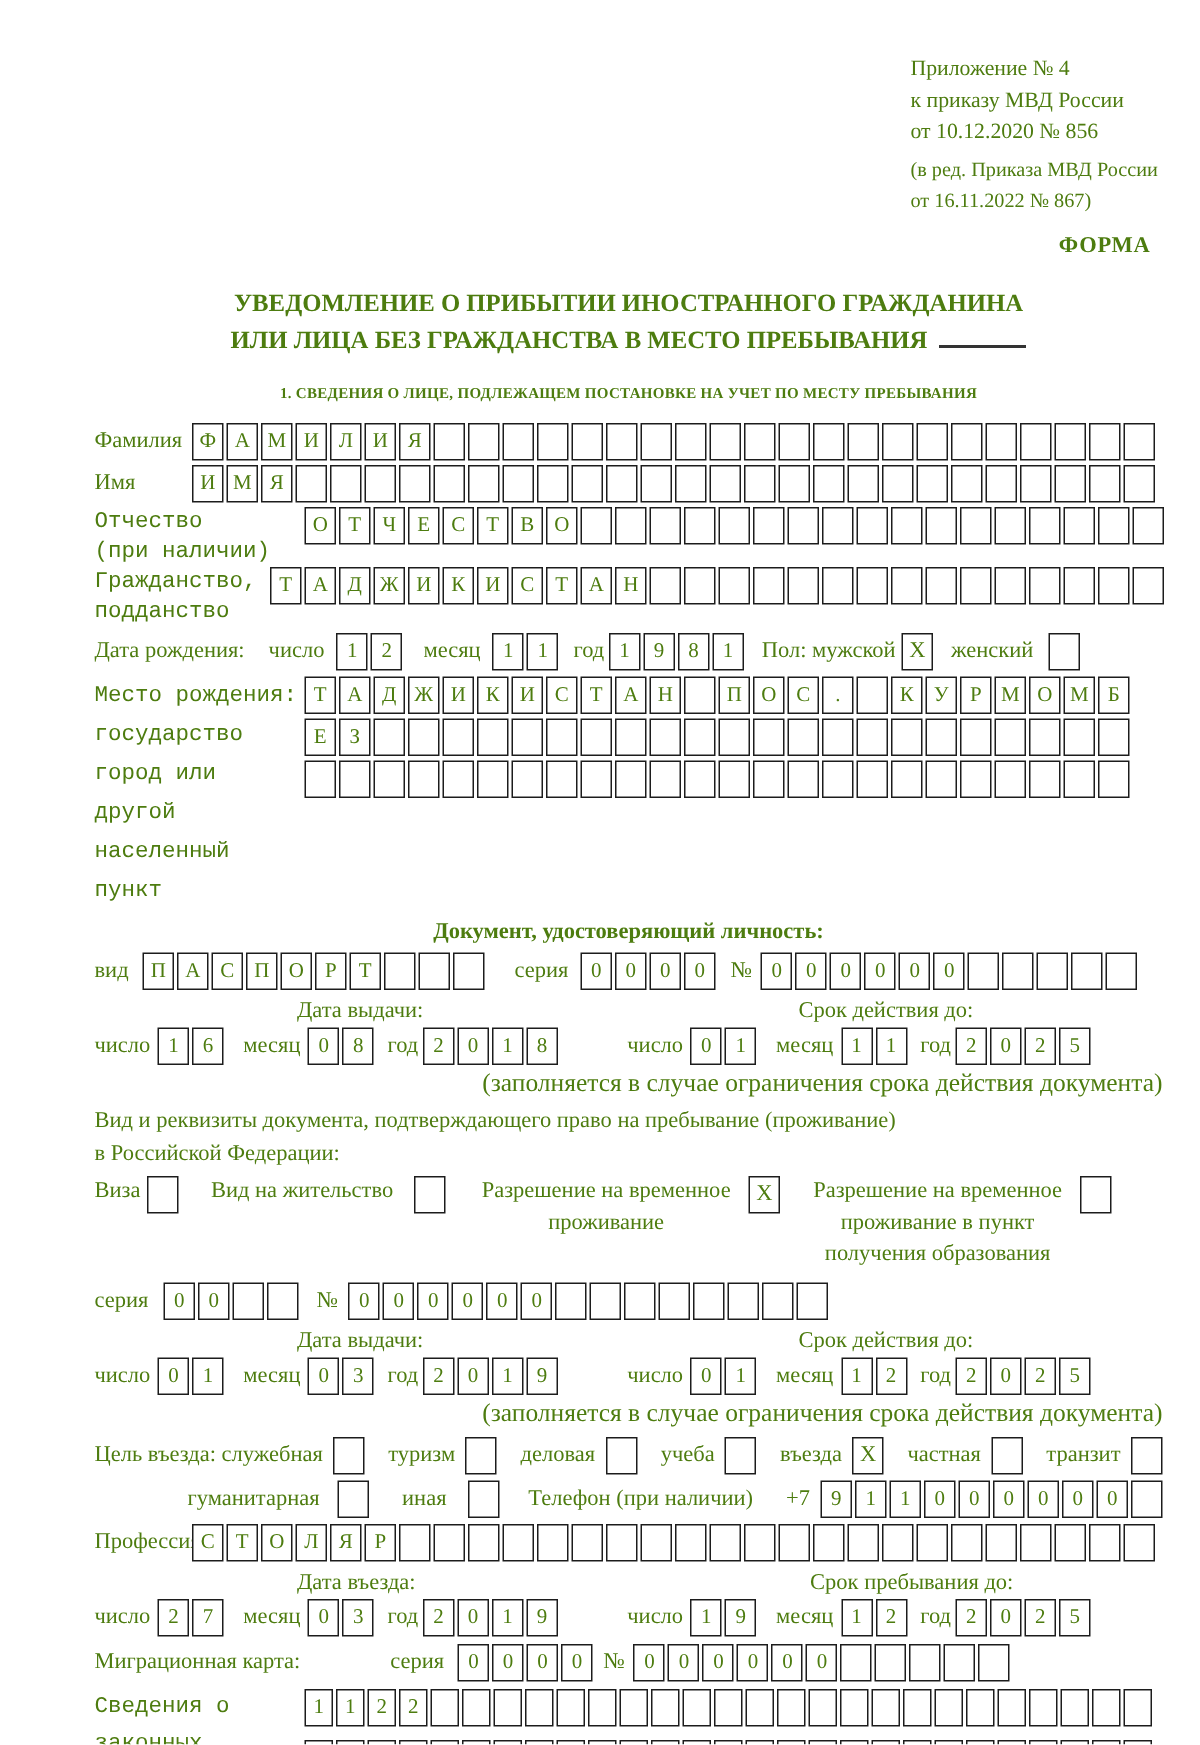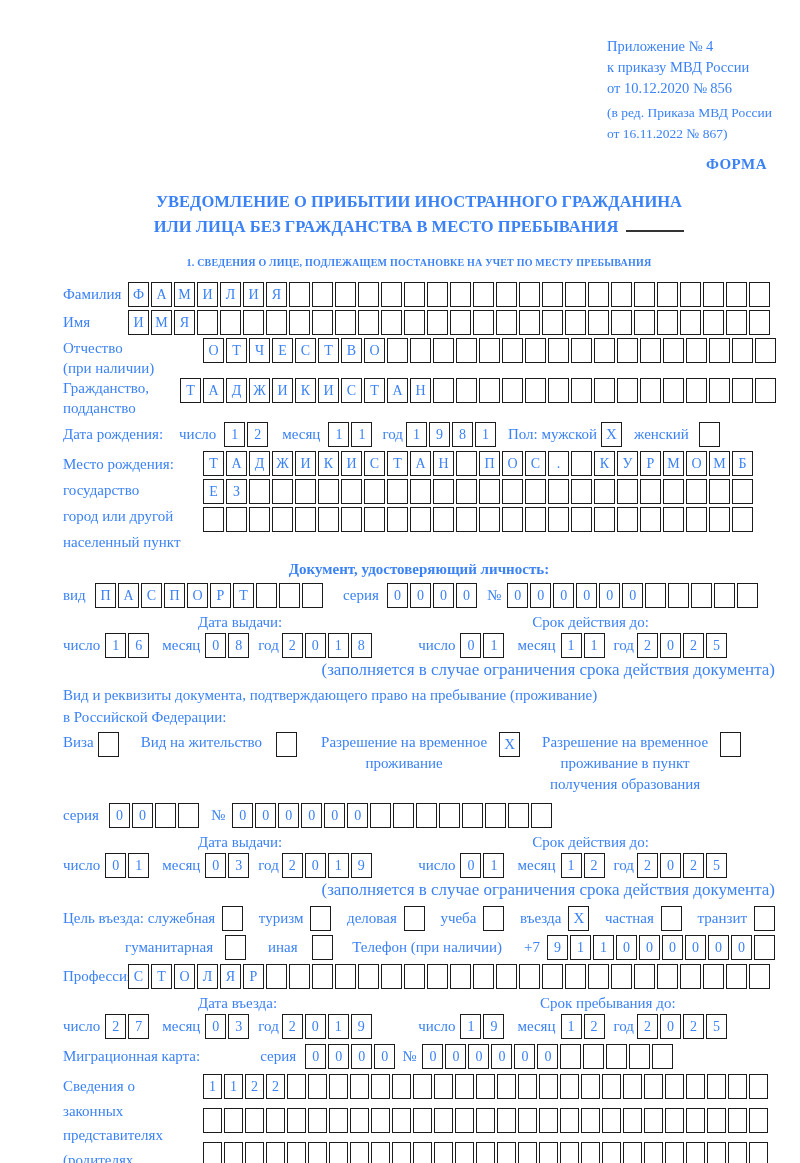--- a/index.html
+++ b/index.html
@@ -1,18 +1,18 @@
 <!DOCTYPE html>
 <html><head>
 <meta charset="utf-8">
 <style>
   html,body{margin:0;padding:0;background:#fff;}
   .page{
     width:800px;height:1163px;box-sizing:border-box;position:relative;
-    background:#fff;color:#3b82f6;
+    background:#fff;color:#4d7c0f;
     font-family:"Liberation Serif","DejaVu Serif",serif;
     font-size:15px;
     padding:36px 25px 20px 63px;
     overflow:hidden;
   }
   .appendix{width:168px;margin-left:auto;line-height:21px;font-size:14.5px;}
   .edition{width:168px;margin-left:auto;line-height:21px;font-size:13.5px;margin-top:3px;}
   .forma{text-align:right;font-weight:bold;font-size:15px;margin-top:12px;padding-right:8px;letter-spacing:.5px;}
   .title{ text-align:center;font-weight:bold;font-size:16.5px;line-height:25px;margin-top:16px;}
   .blank-line{display:inline-block;width:58px;border-bottom:2px solid #333;height:1px;vertical-align:baseline;margin-left:8px;}
@@ -28,21 +28,21 @@
     display:inline-flex;align-items:center;justify-content:center;
     font-size:14px;line-height:1;
   }
   .tight .cell{width:19px;}
   .cb{
     width:21px;height:25px;box-sizing:border-box;flex:none;
     border:1.6px solid #1c1c1c;background:#fff;
     display:inline-flex;align-items:center;justify-content:center;
     font-size:15px;
   }
-  .lblcol{flex:none;line-height:20px;}
+  .lblcol{flex:none;line-height:20px;font-family:Liberation Mono, monospace;}
   .cellcol{display:flex;flex-direction:column;gap:3px;}
   .center-bold{text-align:center;font-weight:bold;margin:6px 0 5px 0;}
   .dates-head{display:flex;margin-top:6px;margin-bottom:2px;}
   .dates-row{display:flex;justify-content:space-between;align-items:center;margin-bottom:2px;}
   .dgroup{display:flex;align-items:center;}
   .dgroup .lbl{margin-right:5px;}
   .dgroup .mid{margin-left:13px;}
   .dgroup .yr{margin-left:9px;margin-right:3px;}
   .note{text-align:right;font-size:17px;margin-bottom:4px;}
   .intro{line-height:22px;margin-top:4px;}

